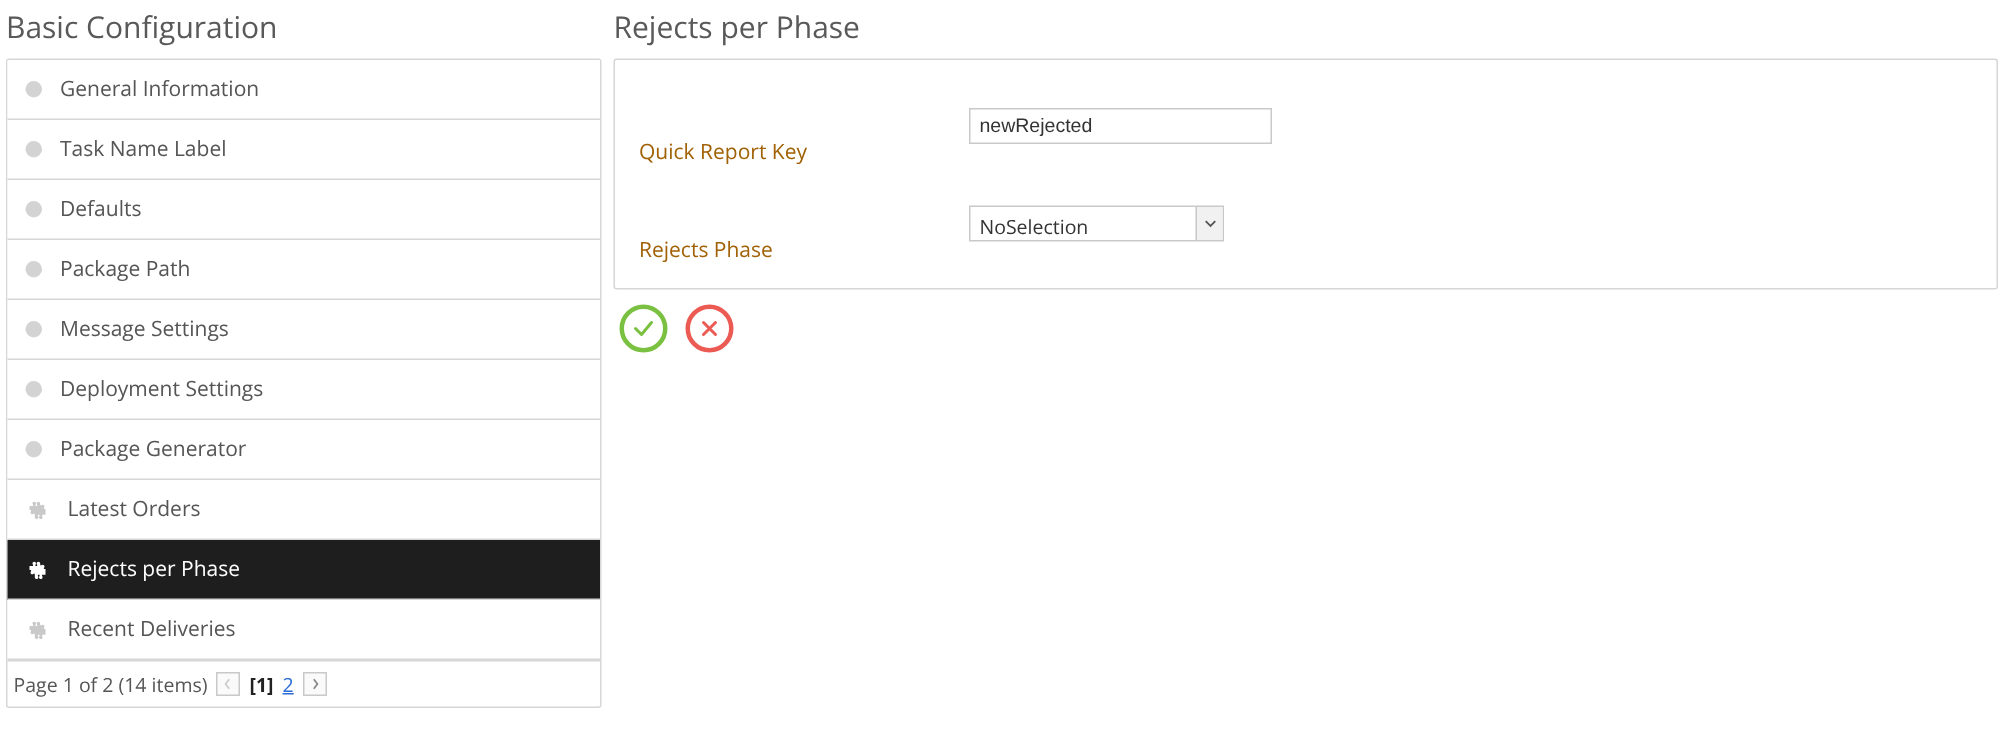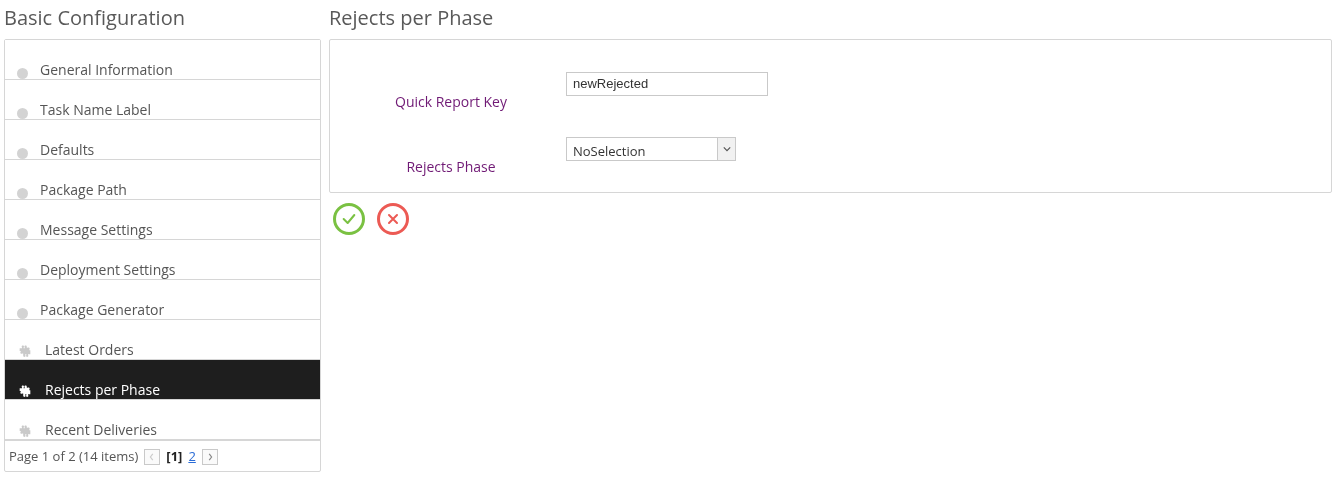--- a/index.html
+++ b/index.html
@@ -9,35 +9,35 @@
     font-family: "Segoe UI", "Open Sans", Arial, sans-serif;
     color: #555;
     background: #fff;
     width: 1336px;
   }
   .layout {
     display: flex;
     gap: 8px;
     padding: 4px;
   }
-  .left-pane { width: 317px; }
+  .left-pane { width: 397px; }
   .right-pane { flex: 1; }
   .pane-title {
     font-size: 20px;
     color: #595959;
     font-weight: 400;
     margin: 0 0 8px 0;
   }
   .nav-box {
     border: 1px solid #d6d6d6;
     border-radius: 2px;
   }
   .nav-item {
     display: flex;
-    align-items: flex-end;
+    align-items: center;
     gap: 12px;
     height: 40px;
     padding: 0 12px;
     border-bottom: 1px solid #d6d6d6;
     font-size: 14px;
     color: #555;
     cursor: pointer;
     background: #fff;
   }
   .nav-item:last-of-type { border-bottom: none; }
@@ -53,21 +53,21 @@
     color: #c9c9c9;
     display:flex;align-items:center;justify-content:center;
   }
   .nav-item.selected {
     background: #1e1e1e;
     color: #fff;
   }
   .nav-item.selected .nav-puzzle { color: #fff; }
   .pager {
     display: flex;
-    align-items: flex-end;
+    align-items: center;
     gap: 6px;
     font-size: 13px;
     padding: 6px 4px 6px 4px;
     color: #555;
     border-top: 1px solid #d6d6d6;
   }
   .pager-btn {
     width: 16px; height: 16px;
     border: 1px solid #c9c9c9;
     background: #fafafa;
@@ -91,24 +91,24 @@
     padding: 16px;
   }
   .form-row {
     display: flex;
     align-items: center;
     margin-bottom: 10px;
   }
   .form-row:last-child { margin-bottom: 0; }
   .form-label {
     width: 220px;
-    text-align: center;
+    text-align: left;
     padding-right: 10px;
     font-size: 14px;
-    color: #701a75;
+    color: #a16207;
     margin-top: 36px;
   }
   .text-input {
     width: 202px;
     height: 24px;
     border: 1px solid #c9c9c9;
     padding: 2px 6px;
     font-size: 13px;
     color: #333;
   }

